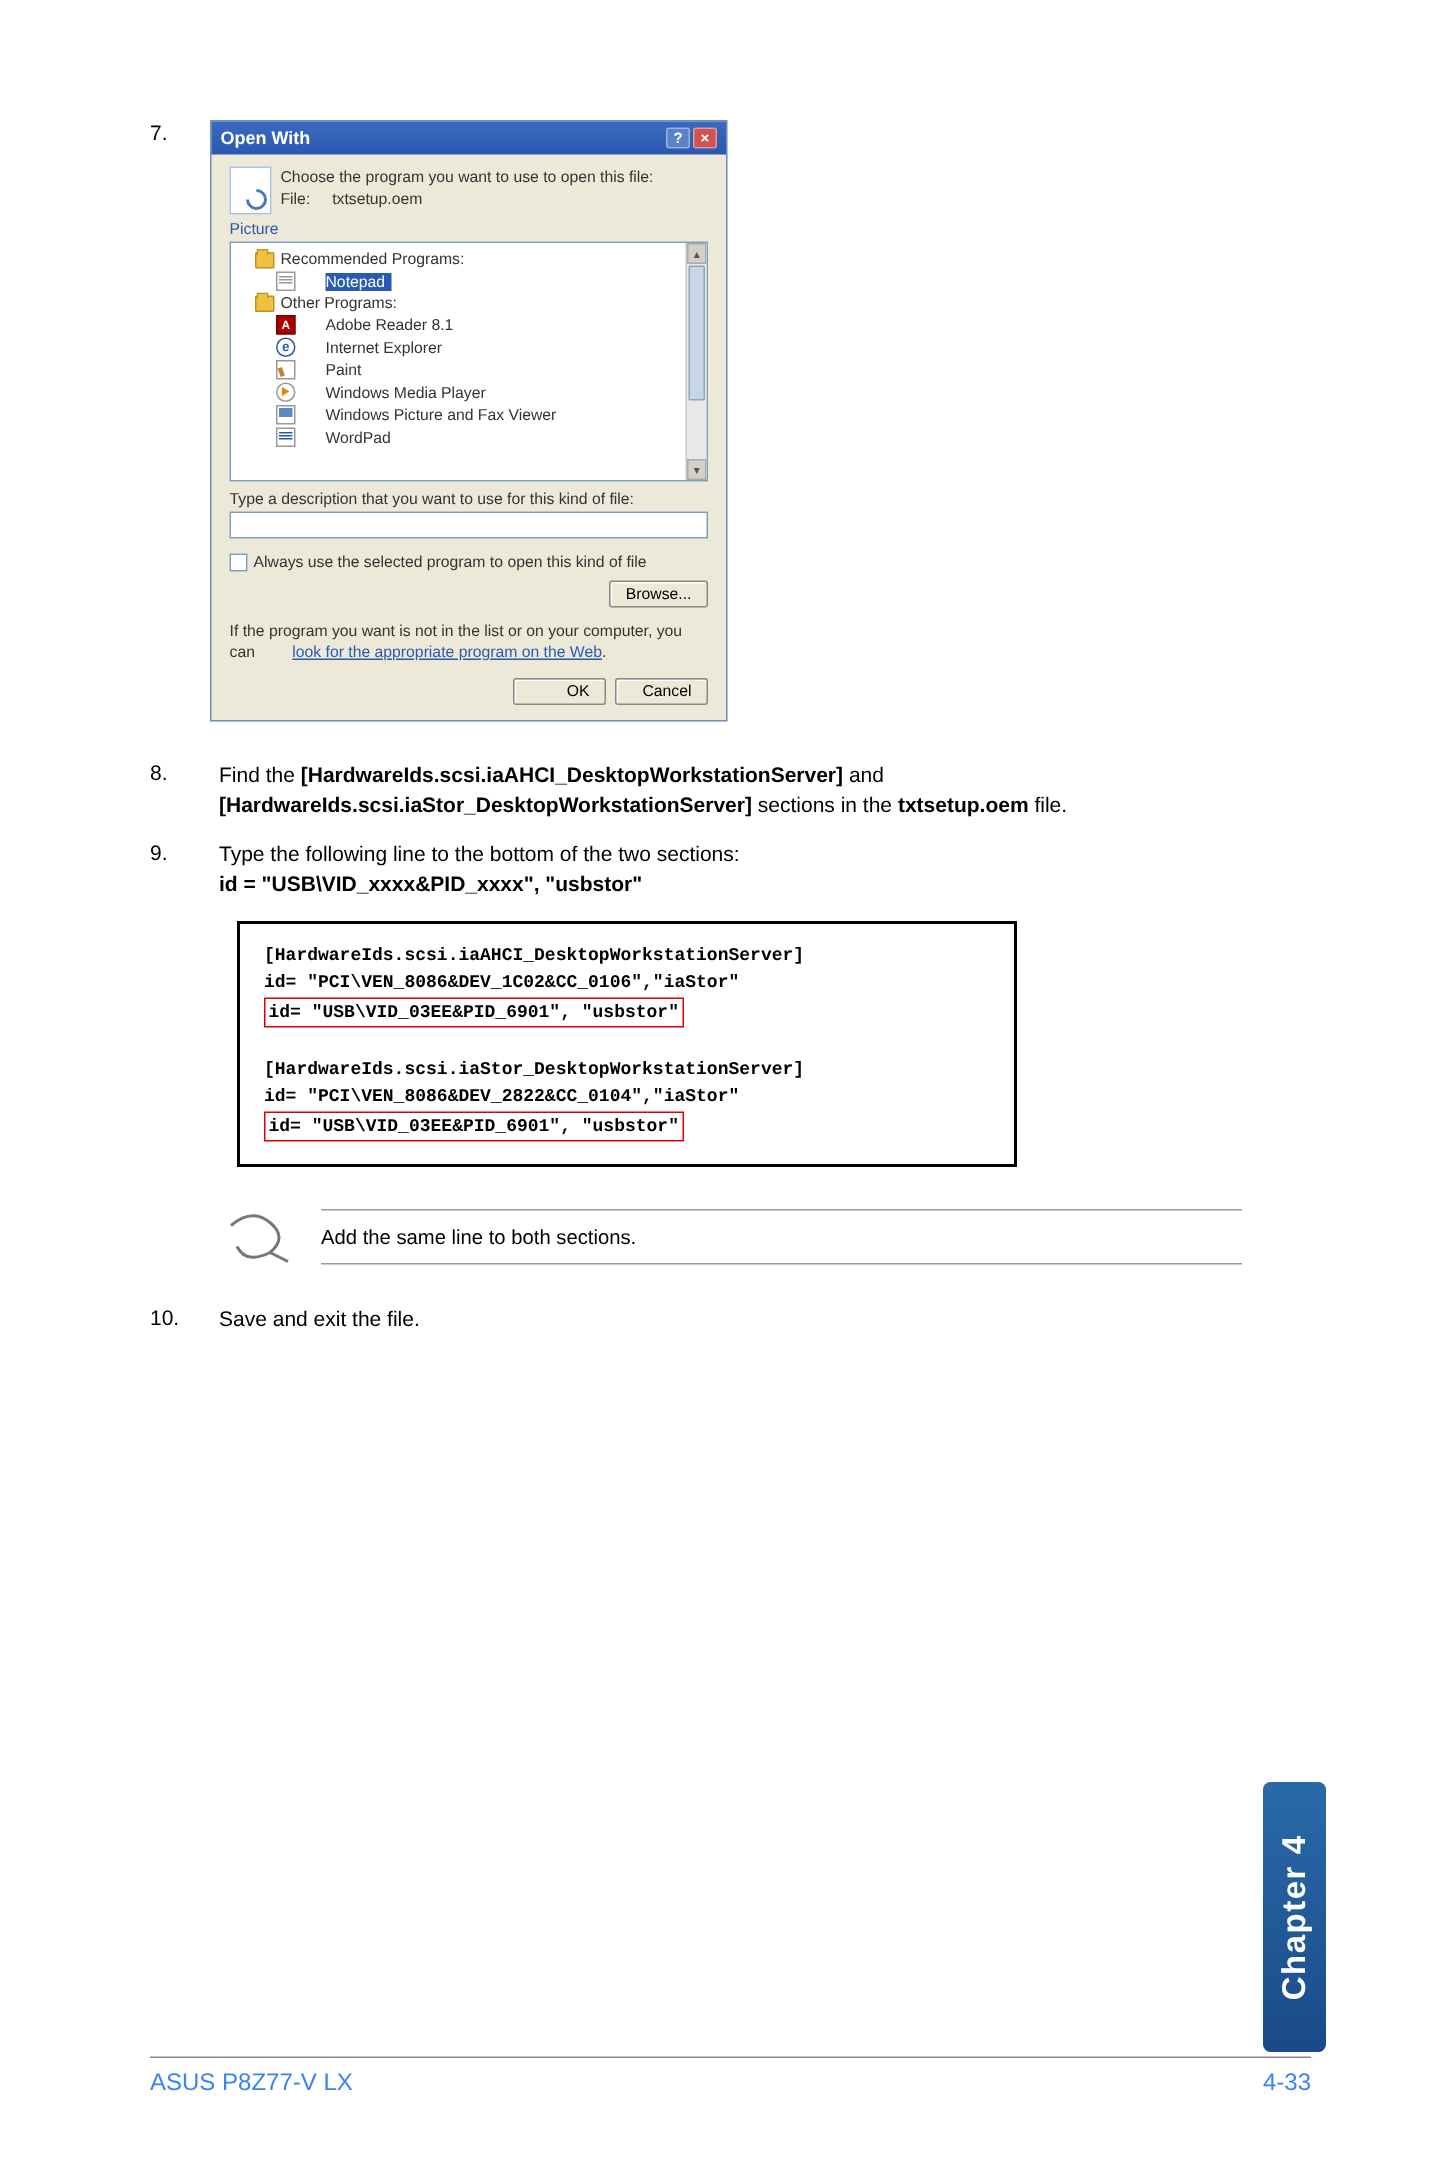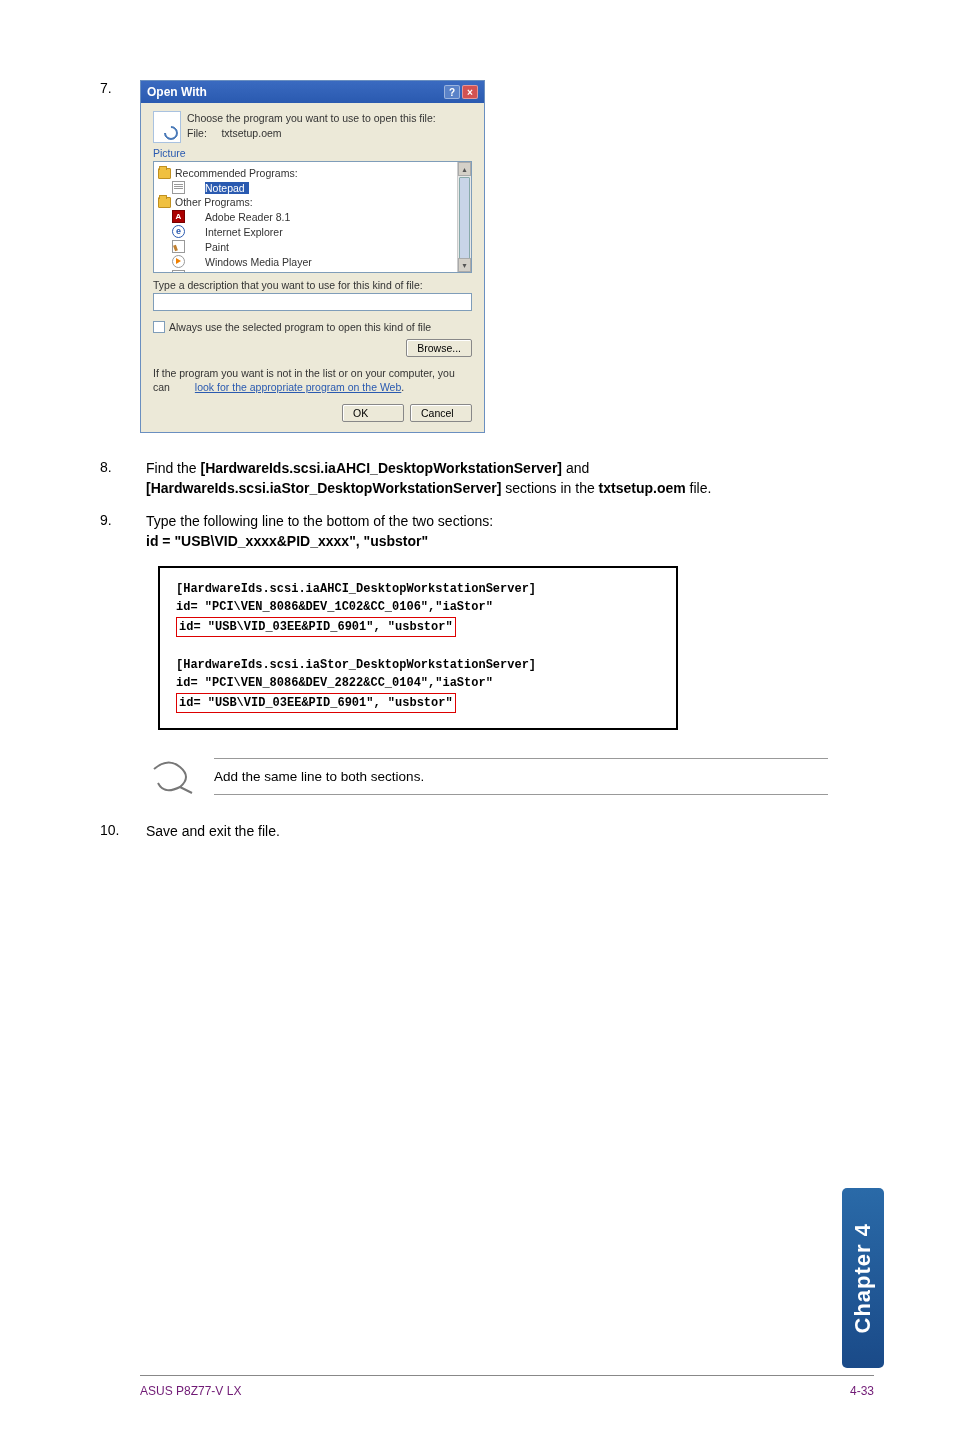--- a/index.html
+++ b/index.html
@@ -68,22 +68,22 @@
   }
   .file-icon::after {
     content:''; position:absolute; right:2px; bottom:2px;
     width:10px; height:10px; border:2px solid #4a7ab8; border-radius:50%;
     border-left-color:transparent; transform:rotate(45deg);
   }
   .head-lines { font-size: 10.5px; line-height: 1.4; color:#333;}
   .head-lines .l2 { color:#333;}
   .programs-label { color:#2a5ab0; font-size: 10.5px; margin-top:4px;}
   .listbox {
-    background:#fff; border:1px solid #7f9db9; height:112px;
-    margin-top:2px; padding:4px 4px; position:relative; overflow:hidden;
+    background:#fff; border:1px solid #7f9db9; height:160px;
+    margin-top:2px; padding:4px 16px; position:relative; overflow:hidden;
   }
   .folder-line { display:flex; align-items:center; gap:4px; font-size:10.5px; color:#333; padding:1px 0;}
   .folder-icon {
     width:13px; height:11px; background:#f0c040; border:1px solid #c09020; border-radius:1px;
     position:relative;
   }
   .folder-icon::before{content:'';position:absolute;top:-3px;left:0;width:6px;height:3px;background:#f0c040;border:1px solid #c09020;border-bottom:none;border-radius:1px 1px 0 0;}
   .prog-line { display:flex; align-items:center; gap:20px; font-size:10.5px; color:#333; padding:1px 0 1px 14px;}
   .selected { background:#2a5ab0; color:#fff; padding-right:4px;}
   .ic { width:13px; height:13px; display:inline-block; flex-shrink:0;}
@@ -106,21 +106,21 @@
   .scroll-down{position:absolute;bottom:0;left:0;right:0;}
   .scroll-thumb{position:absolute;left:1px;right:1px;top:15px;height:90px;background:#c8d4e8;border:1px solid #8aa;border-radius:1px;}
   .desc-label{font-size:10.5px;color:#333;margin-top:6px;}
   .desc-input{width:100%;height:18px;border:1px solid #7f9db9;background:#fff;margin-top:2px;}
   .chk-row{display:flex;align-items:center;gap:4px;margin-top:10px;font-size:10.5px;color:#333;}
   .chk{width:12px;height:12px;border:1px solid #7f9db9;background:#fff;}
   .browse-row{display:flex;justify-content:flex-end;margin-top:6px;}
   .win-btn{background:#ece9d8;border:1px solid #888;border-radius:2px;padding:2px 10px;font-size:10.5px;box-shadow:inset 1px 1px 0 #fff;}
   .link-text{font-size:10.5px;color:#333;margin-top:10px;line-height:1.3;}
   .link-text a{color:#2a5ab0;text-decoration:underline;margin-left:22px;}
-  .btn-row{display:flex;justify-content:flex-end;gap:6px;margin-top:10px;}
+  .btn-row{display:flex;justify-content:flex-end;gap:6px;margin-top:10px;text-align:right;}
   .btn-row .win-btn{min-width:62px;}
 
   .step-block { display:flex; gap:26px; margin-top: 26px; }
   .step-block .step-text { padding-right: 20px; }
   b { font-weight: bold; }
 
   .codebox {
     margin: 14px 0 0 58px;
     width: 520px;
     border: 2px solid #000;
@@ -176,23 +176,22 @@
   }
   .footer {
     position: absolute;
     bottom: 40px;
     left: 100px;
     right: 80px;
     border-top: 1px solid #888;
     padding-top: 8px;
     display: flex;
     justify-content: space-between;
-    font-size: 12px;
-    color: #701a75;
-    margin-left: 40px;
+    font-size: 16px;
+    color: #3b82f6;
   }
 </style>
 </head>
 <body>
 
 <div class="page">
 
   <div class="row7">
     <div class="step-num">7.</div>
 

